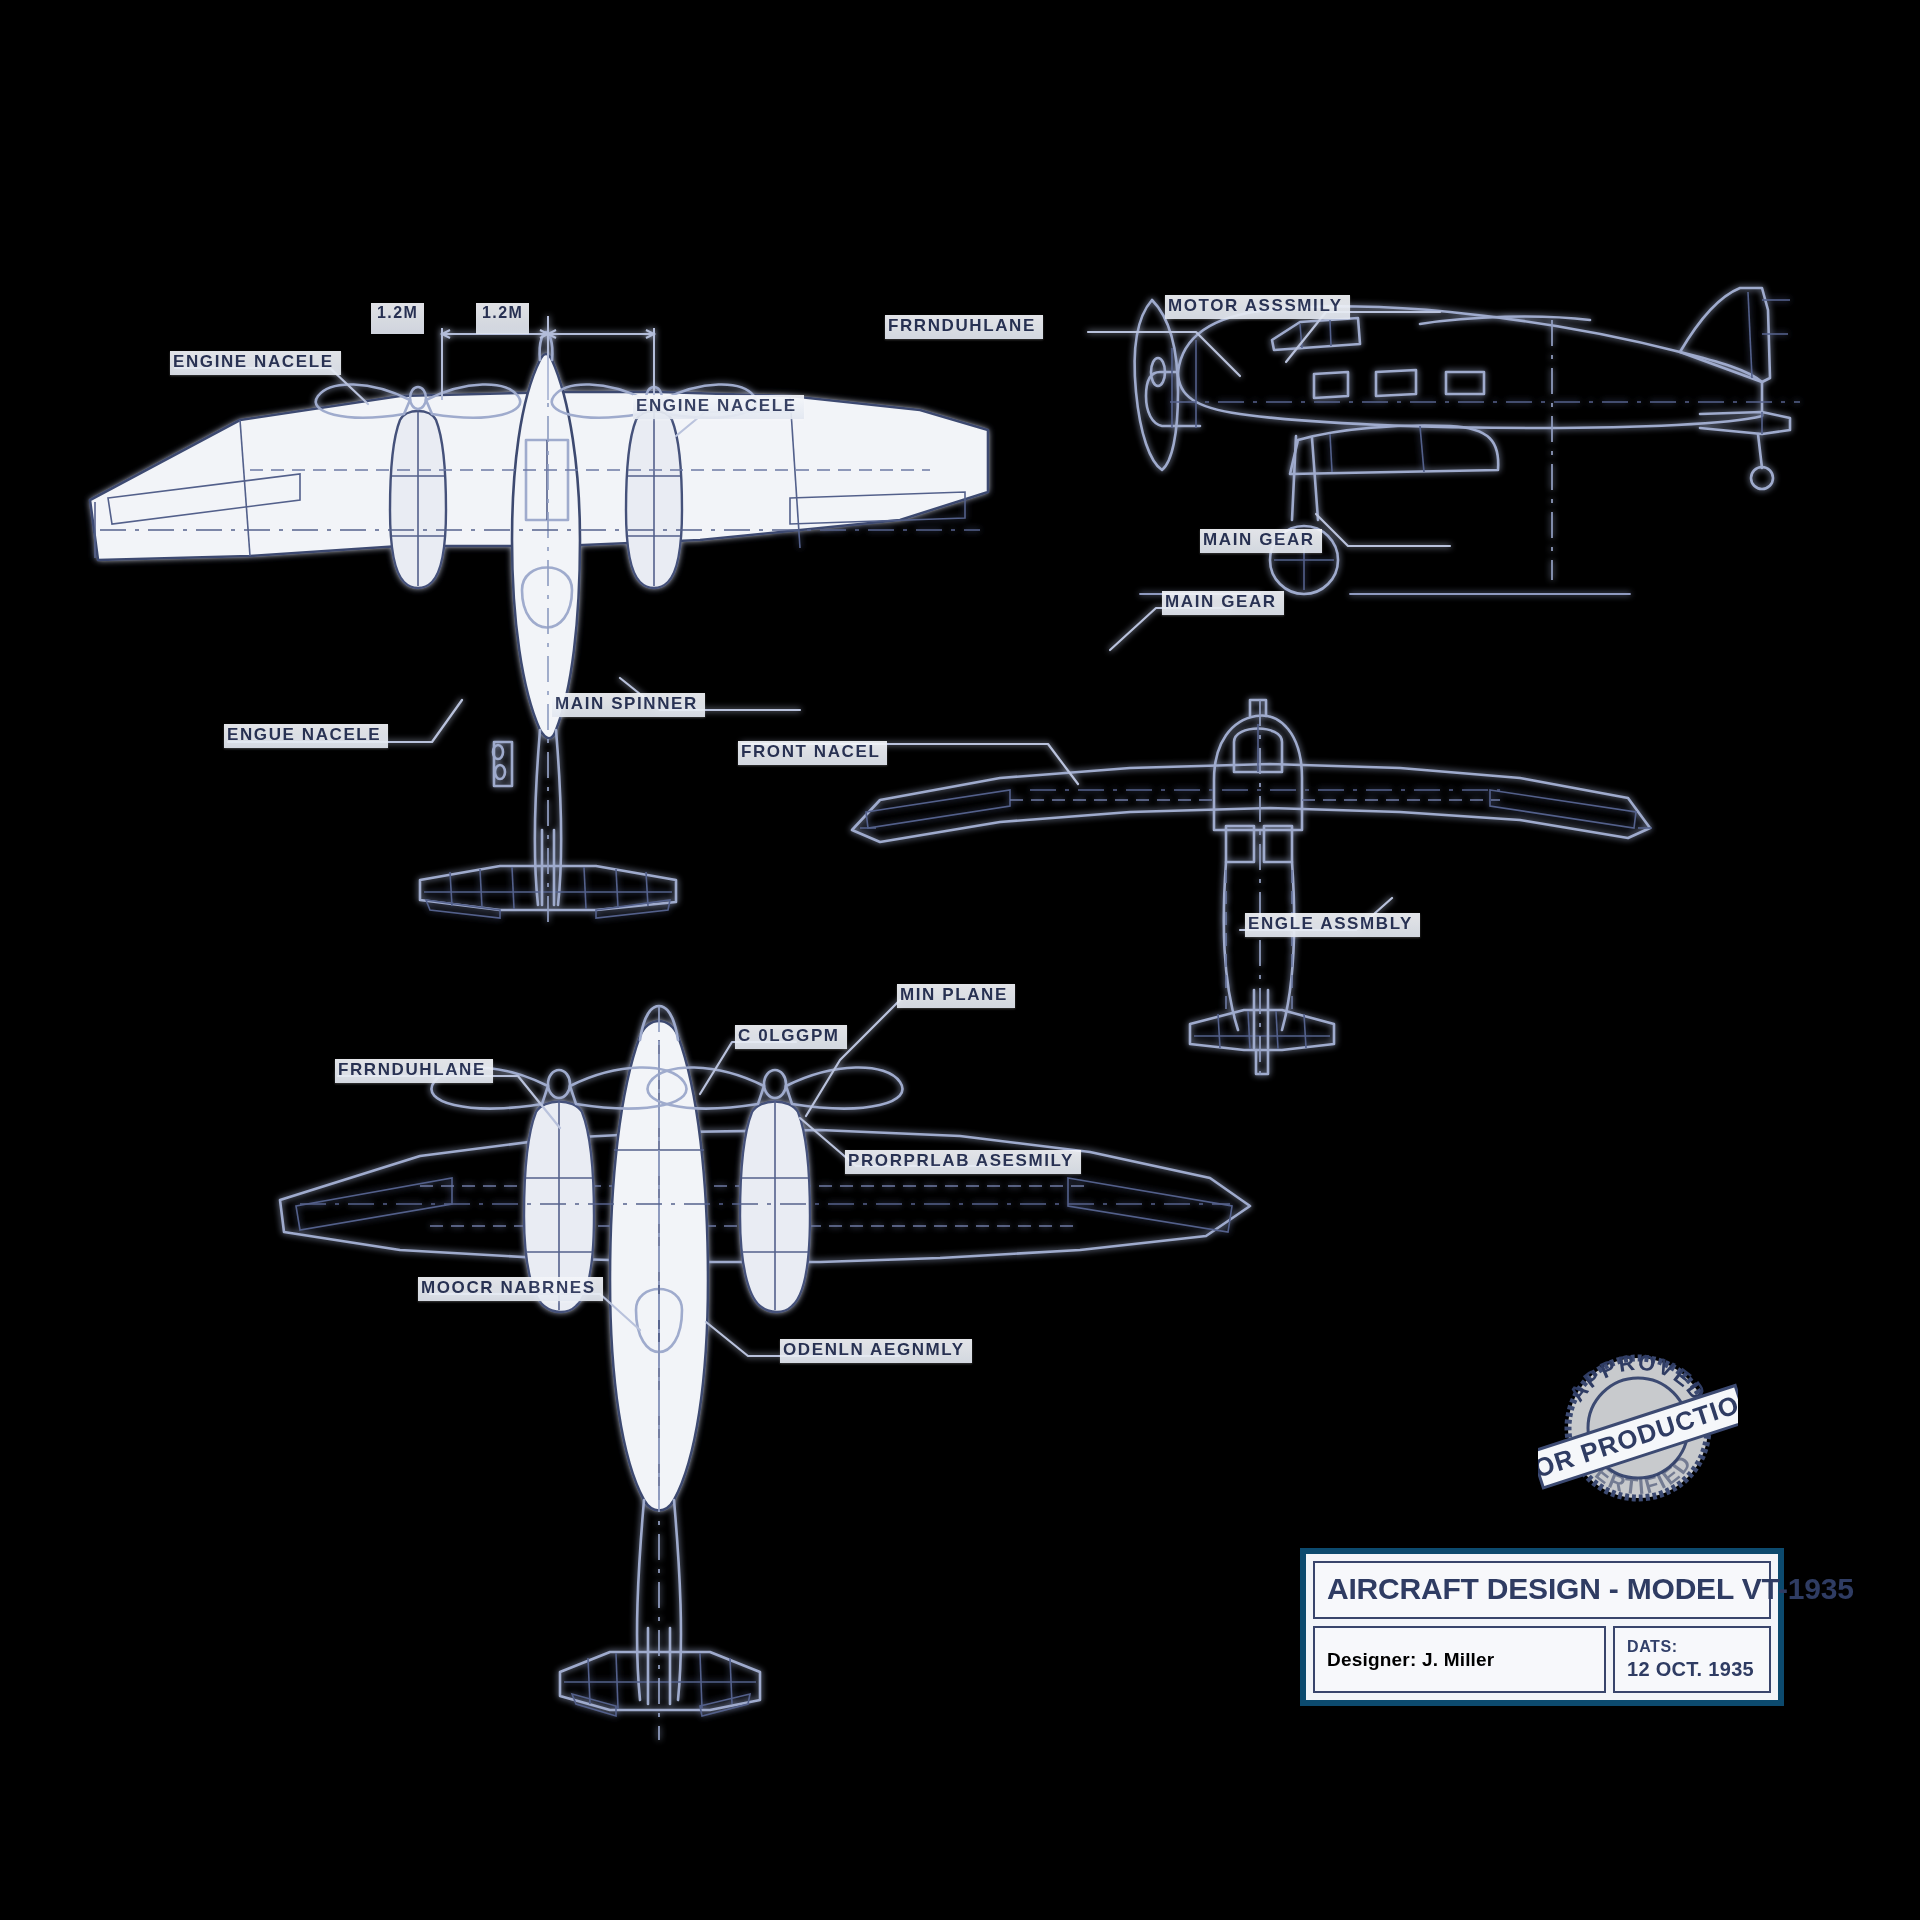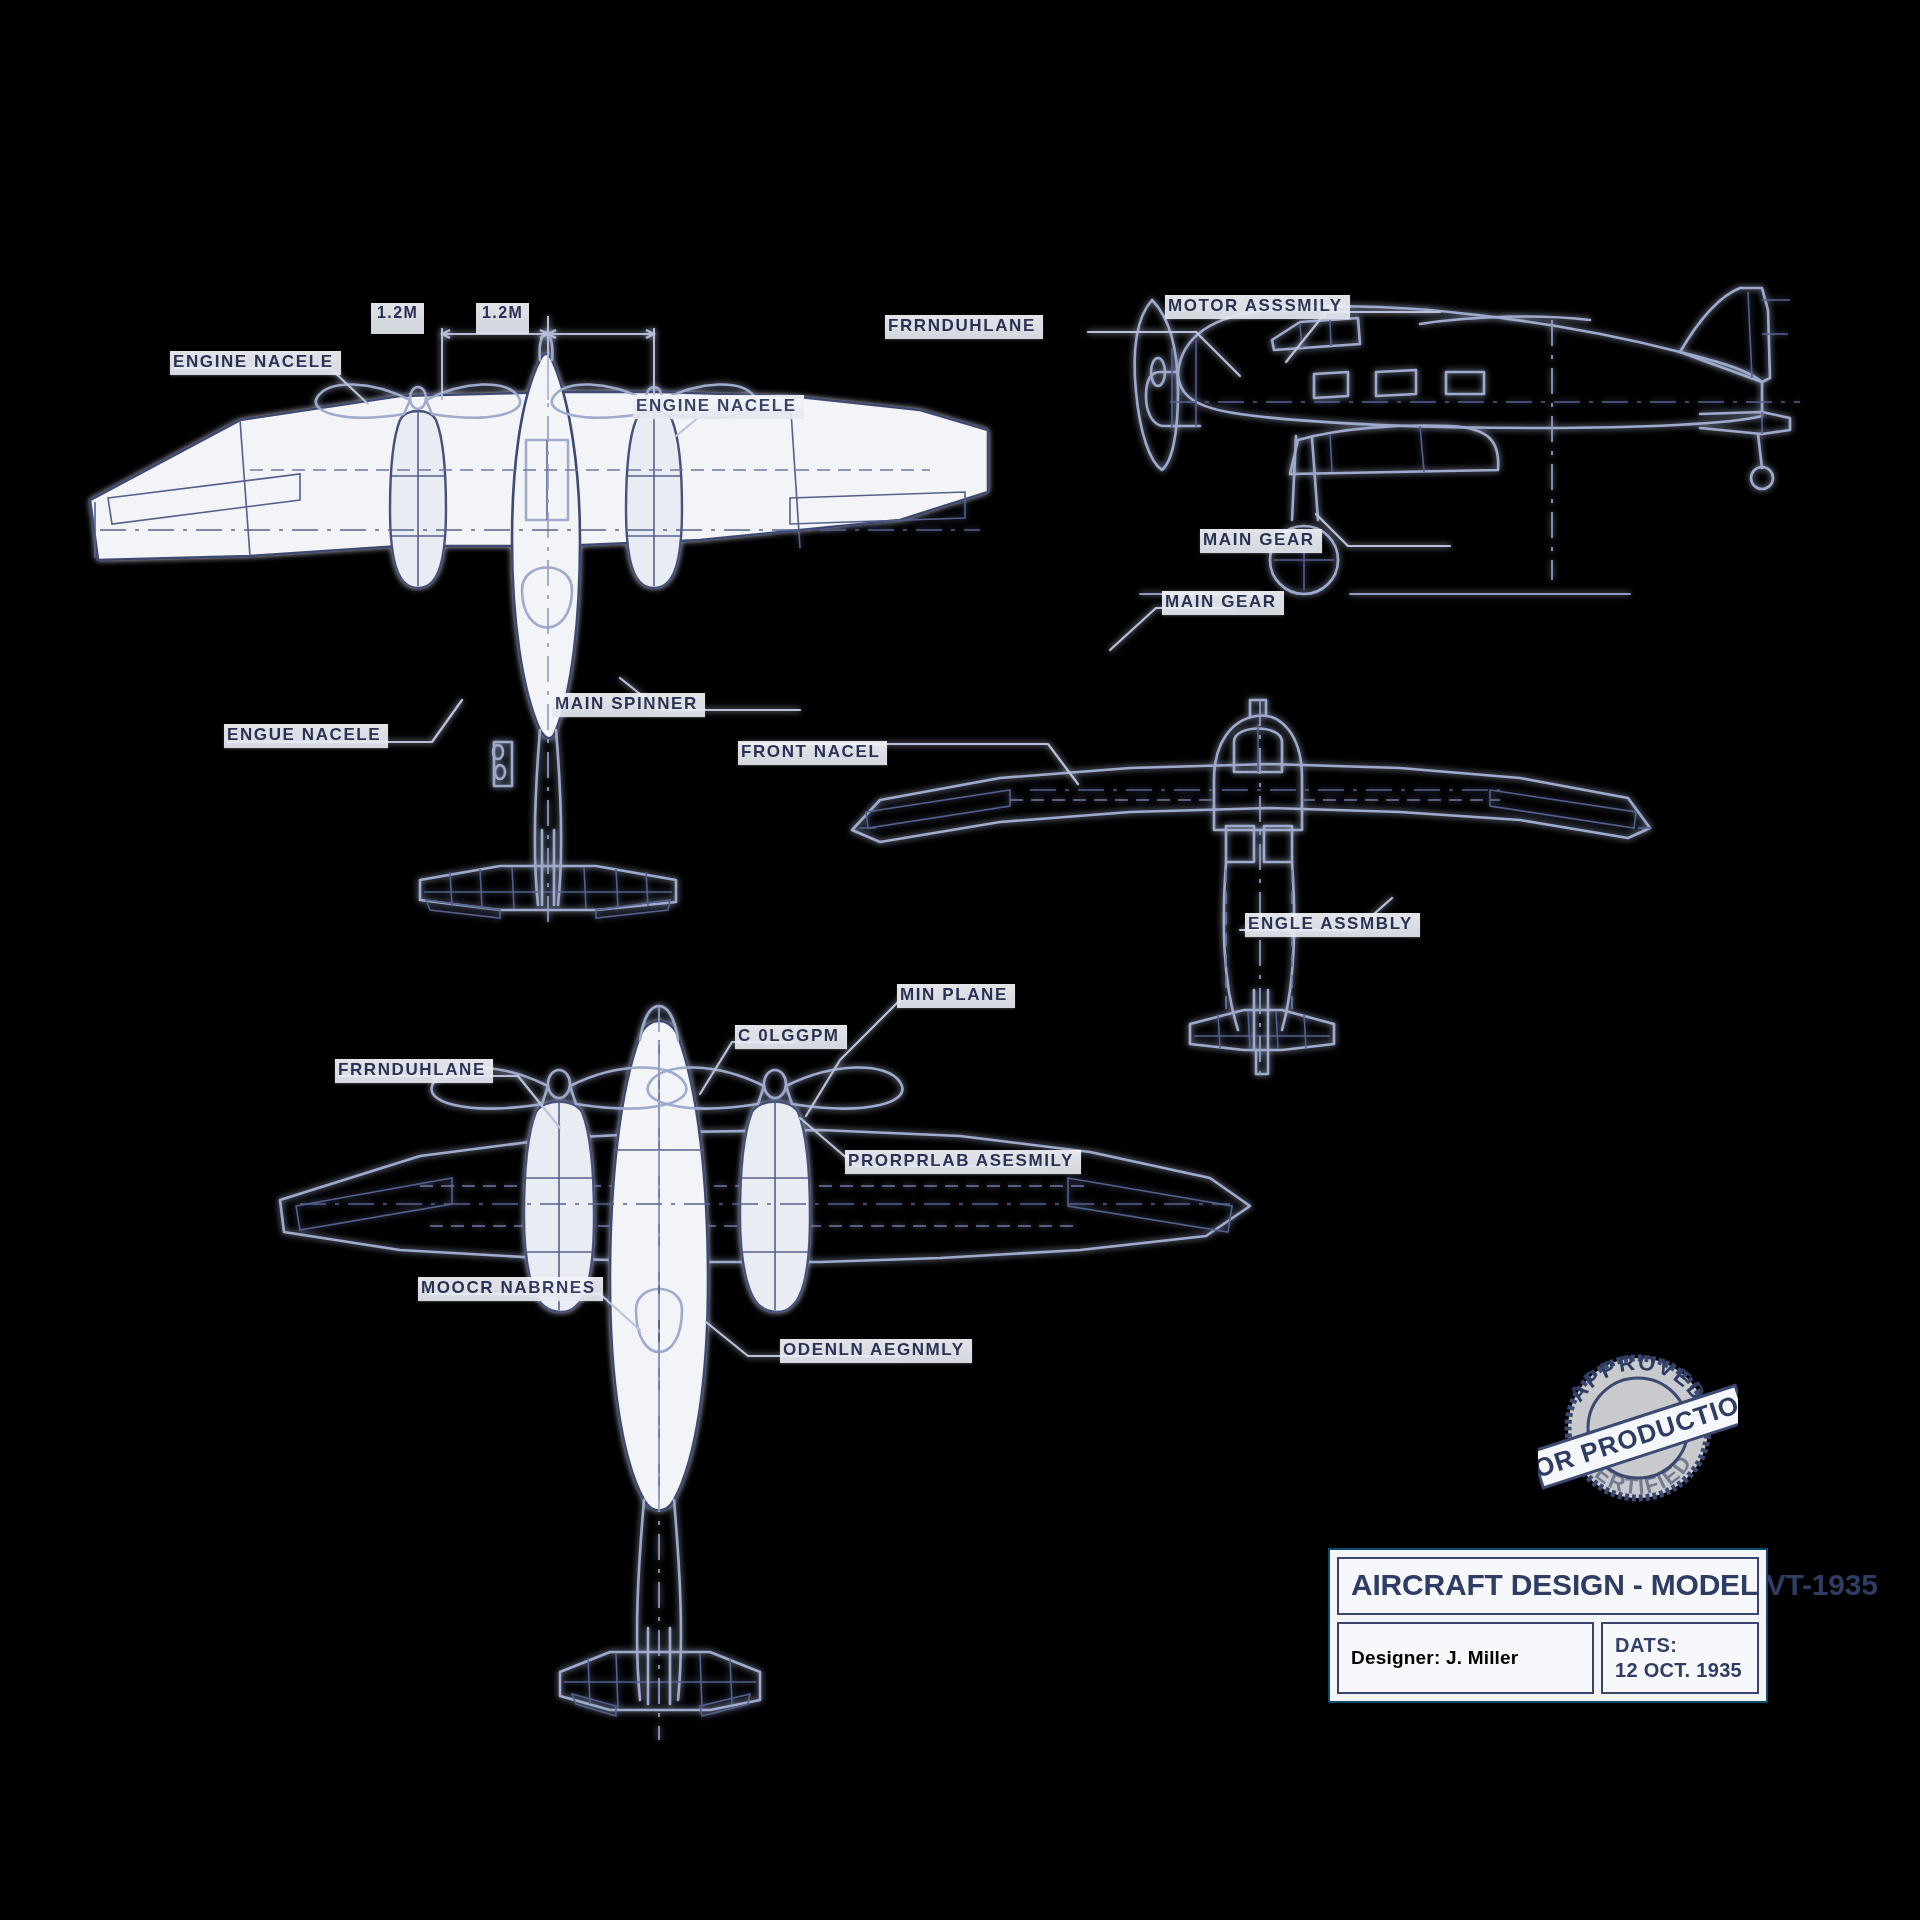--- a/index.html
+++ b/index.html
@@ -118,26 +118,25 @@
     padding: 1px 6px 12px 6px;
     white-space: nowrap;
     opacity: 0.92;
   }
 
   
   #title-block {
     position: absolute;
     left: 1300px;
     top: 1548px;
-    width: 440px;
+    width: 484px;
     background: #f3f5f9;
     padding: 7px;
     box-sizing: border-box;
-    border: 2px solid #0c4a6e;
-    margin-left: 28px;
+    border: 6px solid #0c4a6e;
   }
   .tb-row {
     display: flex;
     gap: 7px;
   }
   .tb-main {
     border: 2px solid #39456c;
     padding: 9px 12px 11px 12px;
     margin-bottom: 7px;
     background: #f7f8fb;
@@ -168,21 +167,21 @@
   .tb-designer-text {
     font-family: "Liberation Sans", sans-serif;
     font-weight: 700;
     font-size: 19px;
     color: #000000;
     letter-spacing: 0.2px;
   }
   .tb-date-key {
     font-family: "Liberation Sans", sans-serif;
     font-weight: 700;
-    font-size: 20px;
+    font-size: 16px;
     letter-spacing: 0.6px;
     color: #32406a;
   }
   .tb-date-val {
     font-family: "Liberation Sans", sans-serif;
     font-weight: 700;
     font-size: 20px;
     letter-spacing: 0.3px;
     color: #2f3c63;
     margin-top: 2px;

